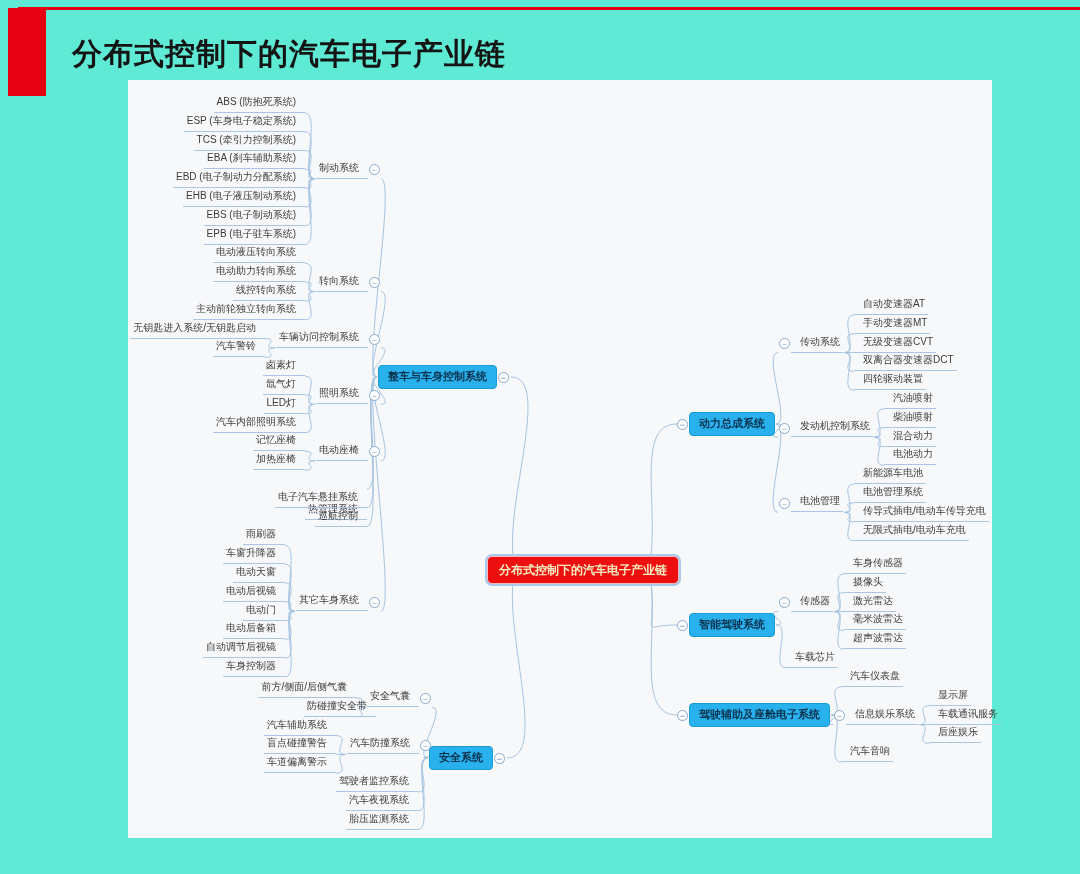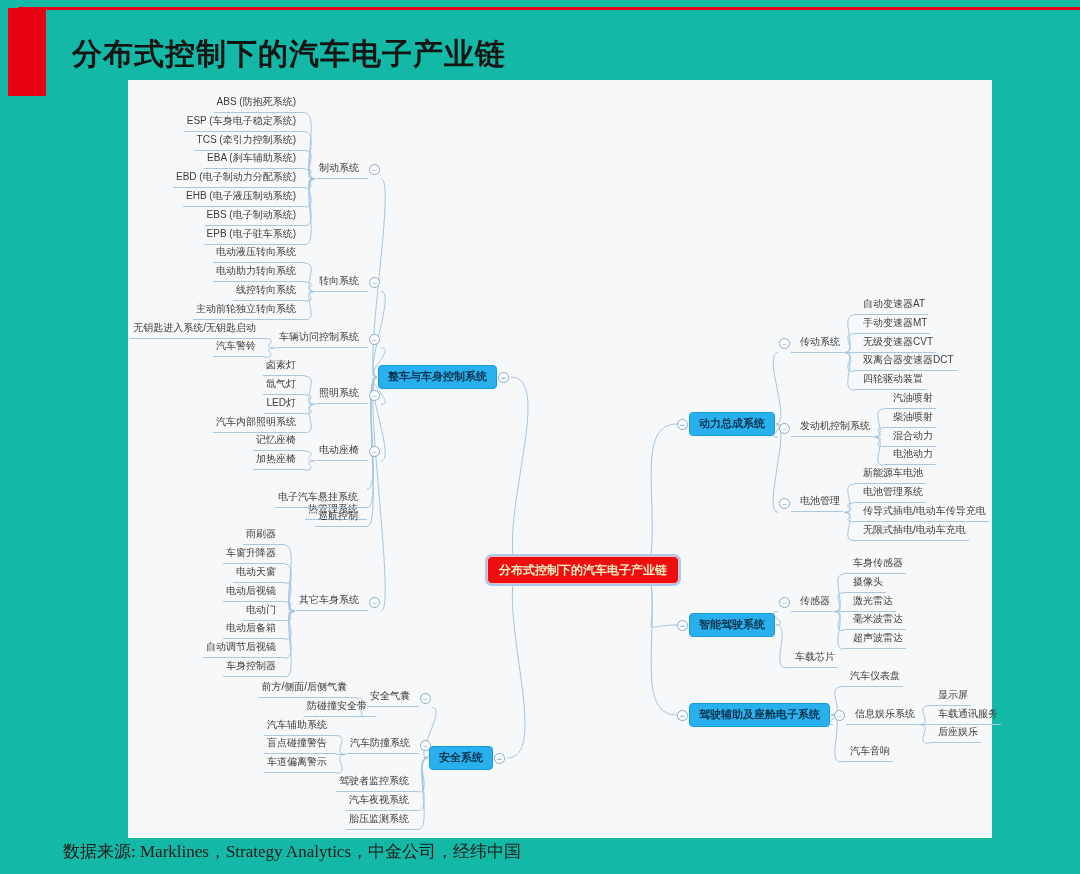--- a/index.html
+++ b/index.html
@@ -1,16 +1,16 @@
 <!DOCTYPE html>
 <html><head>
 <meta charset="utf-8">
 <style>
   html,body{margin:0;padding:0;background:#ffffff;}
-  .page{position:relative;width:1080px;height:874px;background:#14b8a6;overflow:hidden;
+  .page{position:relative;width:1080px;height:874px;background:#5eead4;overflow:hidden;
         font-family:"Liberation Sans","DejaVu Sans",sans-serif;}
   .top-rule{position:absolute;left:18px;right:0;top:7px;height:3px;background:#e60012;}
   .accent-block{position:absolute;left:8px;top:8px;width:38px;height:88px;background:#e60012;}
   .page-title{position:absolute;left:72px;top:34px;font-size:30px;font-weight:bold;color:#141414;margin:0;letter-spacing:1px;}
   .map-canvas{position:absolute;left:128px;top:80px;width:864px;height:758px;background:#f7f8fa;}
   .map-canvas svg{position:absolute;left:0;top:0;z-index:1;}
   .node{position:absolute;display:flex;align-items:center;height:18px;font-size:10px;color:#3b3b3b;white-space:nowrap;z-index:2;}
   .node .lbl{padding:0 3px 3px 3px;border-bottom:1px solid #a9c7e4;}
   .node.left .lbl{padding-right:9px;}
   .node.right .lbl{padding-left:9px;}
@@ -376,14 +376,13 @@
         <div class="node right" style="left: 801px; top: 645.4px;">
           <span class="lbl">后座娱乐</span>
         </div>
         <div class="node right" style="left: 713px; top: 664.2px;">
           <span class="lbl">汽车音响</span>
         </div>
         <div class="center-node" style="left: 359px; top: 476px; width: 190px; height: 26px;">分布式控制下的汽车电子产业链</div>
       </div>
   </div>
 
-  <div class="source-note">数据来源: Marklines，Strategy Analytics，中金公司，经纬中国</div>
 </div>
 
 </body></html>

